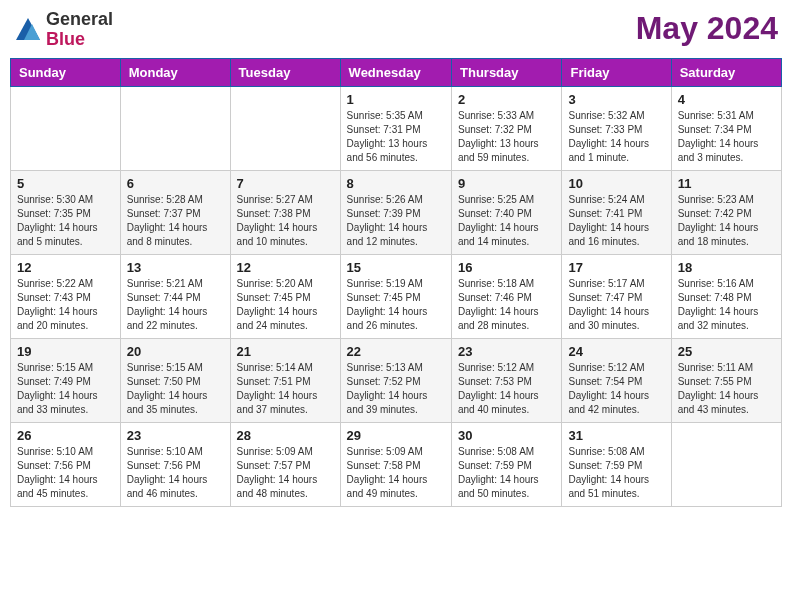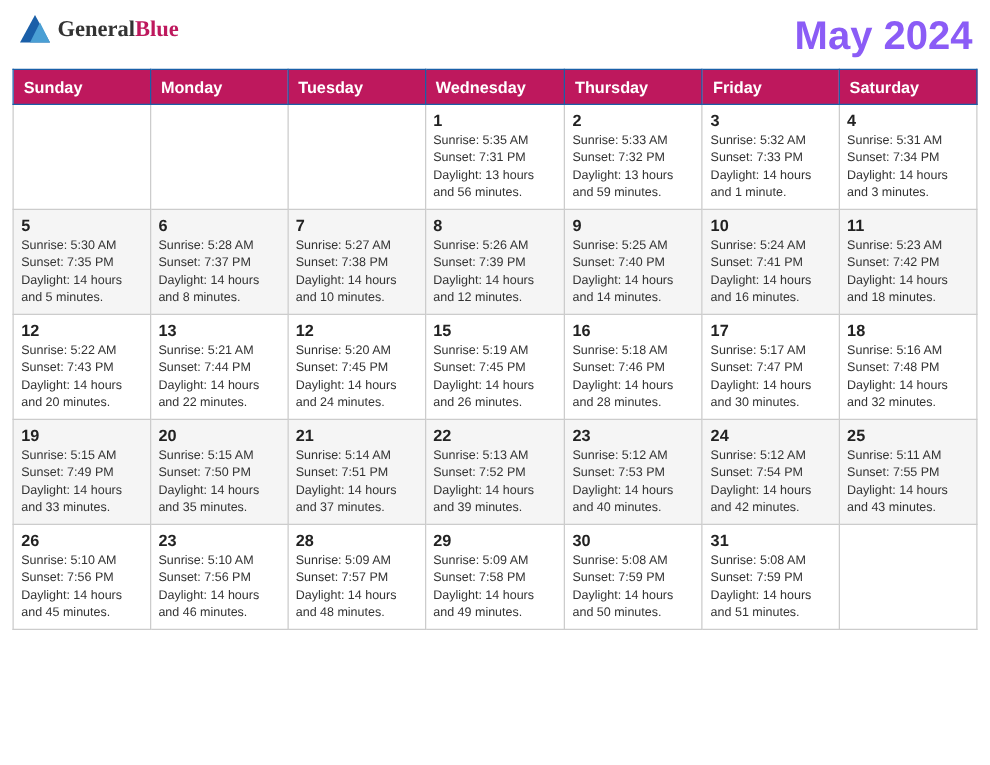--- a/index.html
+++ b/index.html
@@ -17,22 +17,22 @@
       margin-bottom: 8px;
       padding: 0 4px;
     }
     .logo {
       display: flex;
       align-items: center;
       gap: 4px;
     }
     .logo-text {
       display: flex;
+      flex-direction: column;
       line-height: 1.1;
-      font-family: Liberation Serif, serif;
     }
     .logo-general {
       font-size: 18px;
       font-weight: bold;
       color: #333;
     }
     .logo-blue {
       font-size: 18px;
       font-weight: bold;
       color: #be185d;
@@ -40,33 +40,33 @@
     .logo-icon {
       width: 28px;
       height: 28px;
     }
     .title-block {
       text-align: right;
     }
     .month-title {
       font-size: 32px;
       font-weight: bold;
-      color: #8b5cf6;
+      color: #701a75;
     }
     .location-title {
       font-size: 15px;
       color: #555;
     }
     .calendar {
       width: 100%;
       border-collapse: collapse;
       border: 1px solid #ccc;
     }
     .calendar th {
-      background: #be185d;
+      background: #a21caf;
       color: #fff;
       text-align: left;
       padding: 6px 8px;
       font-size: 13px;
       font-weight: bold;
       border: 1px solid #1a5fa8;
     }
     .calendar td {
       vertical-align: top;
       padding: 5px 6px;

